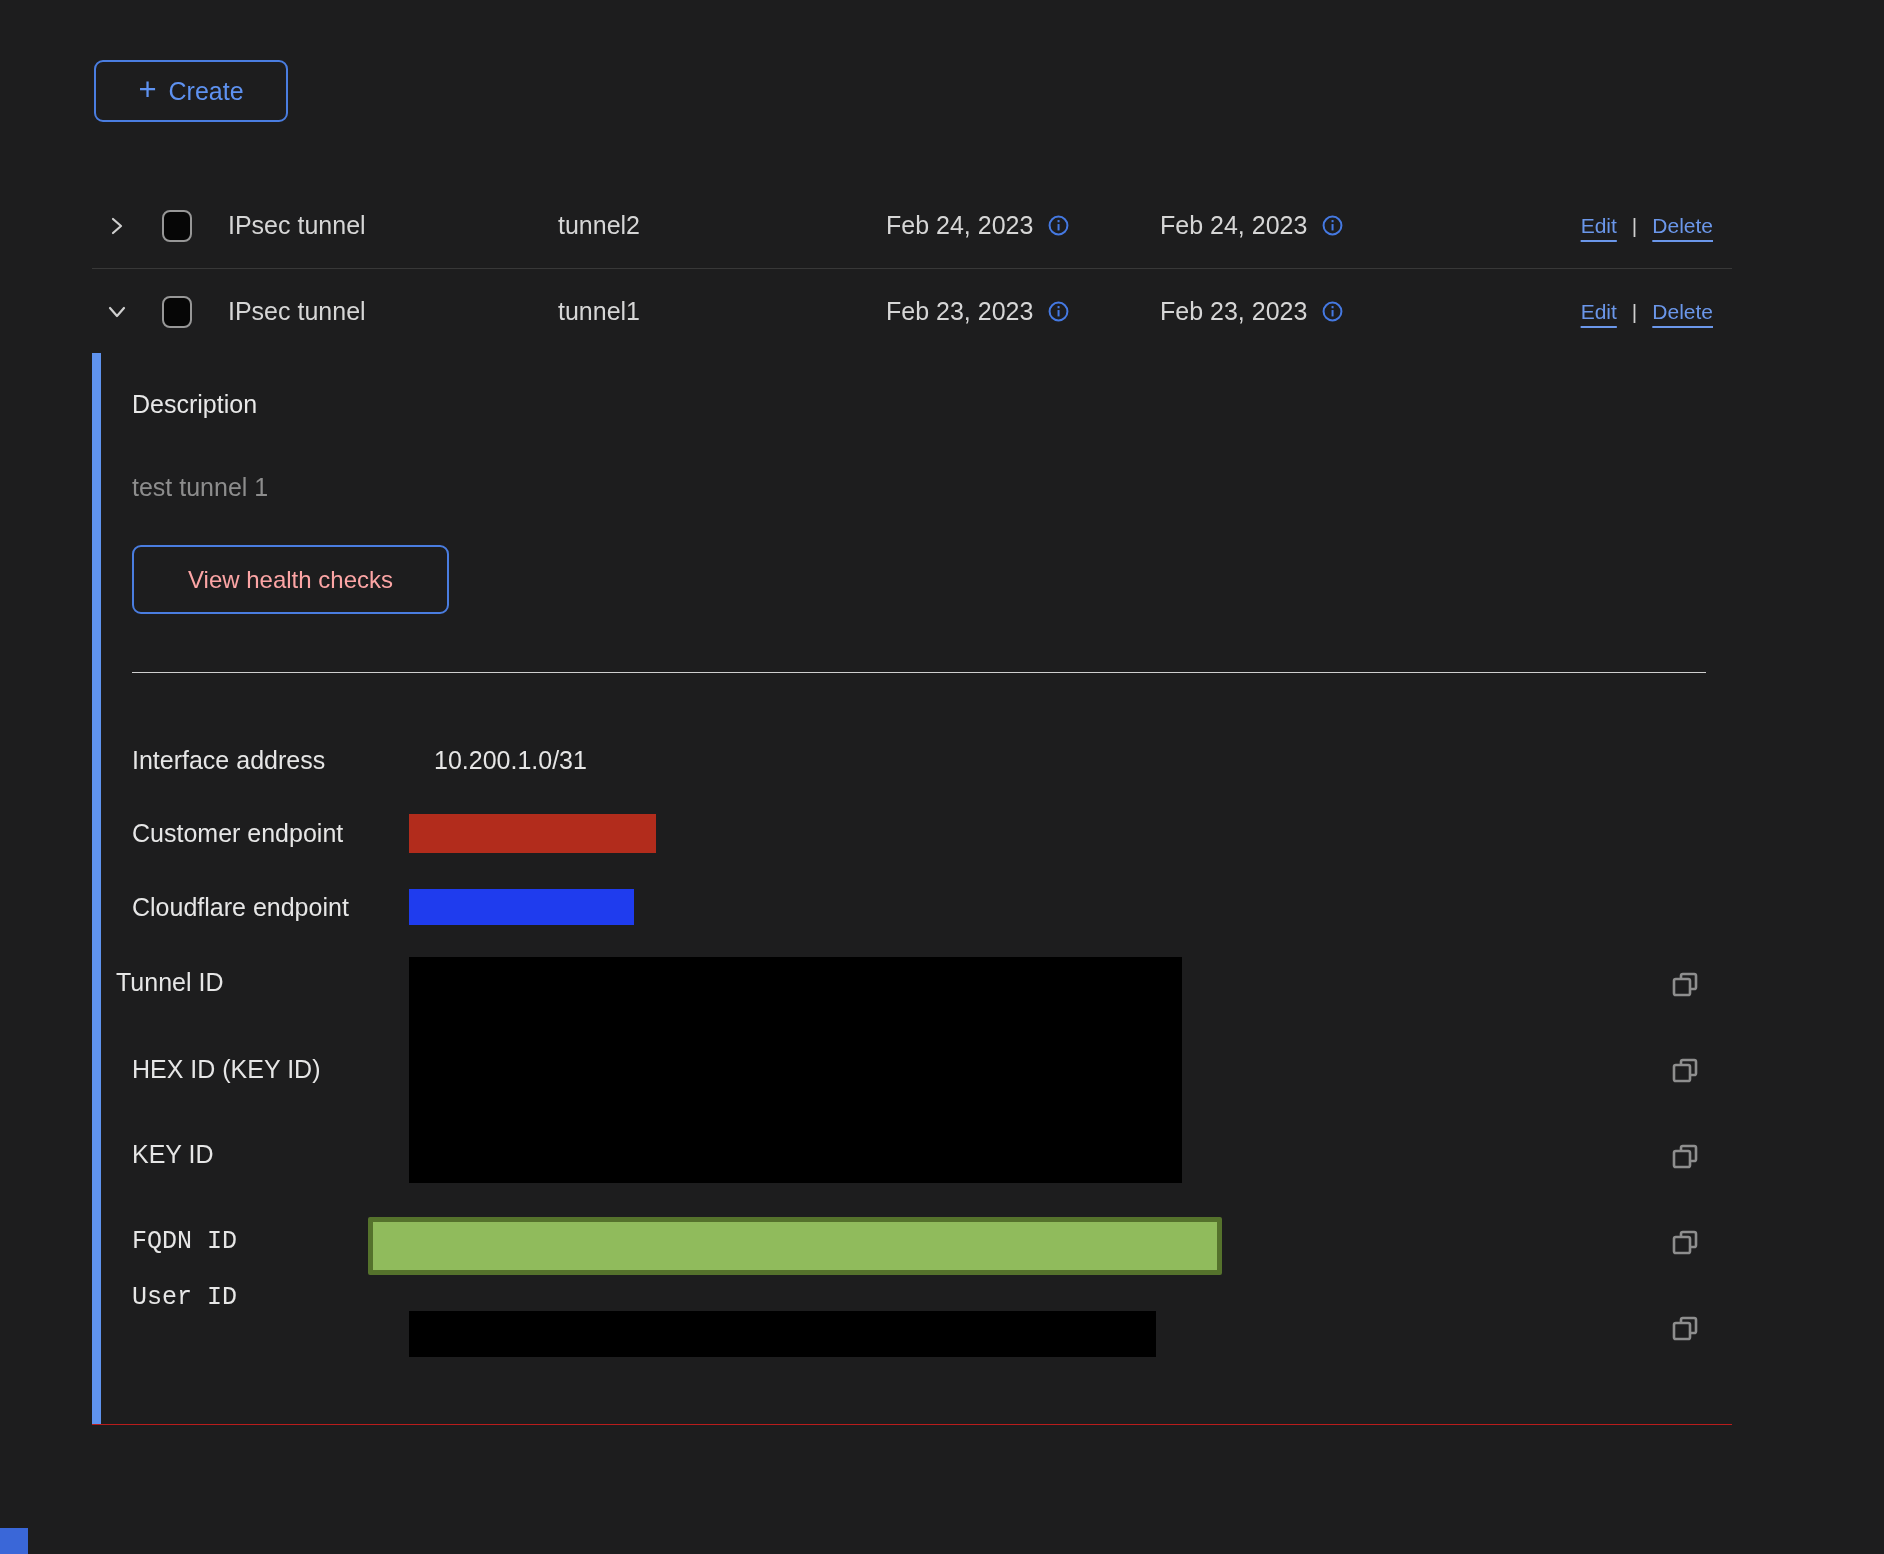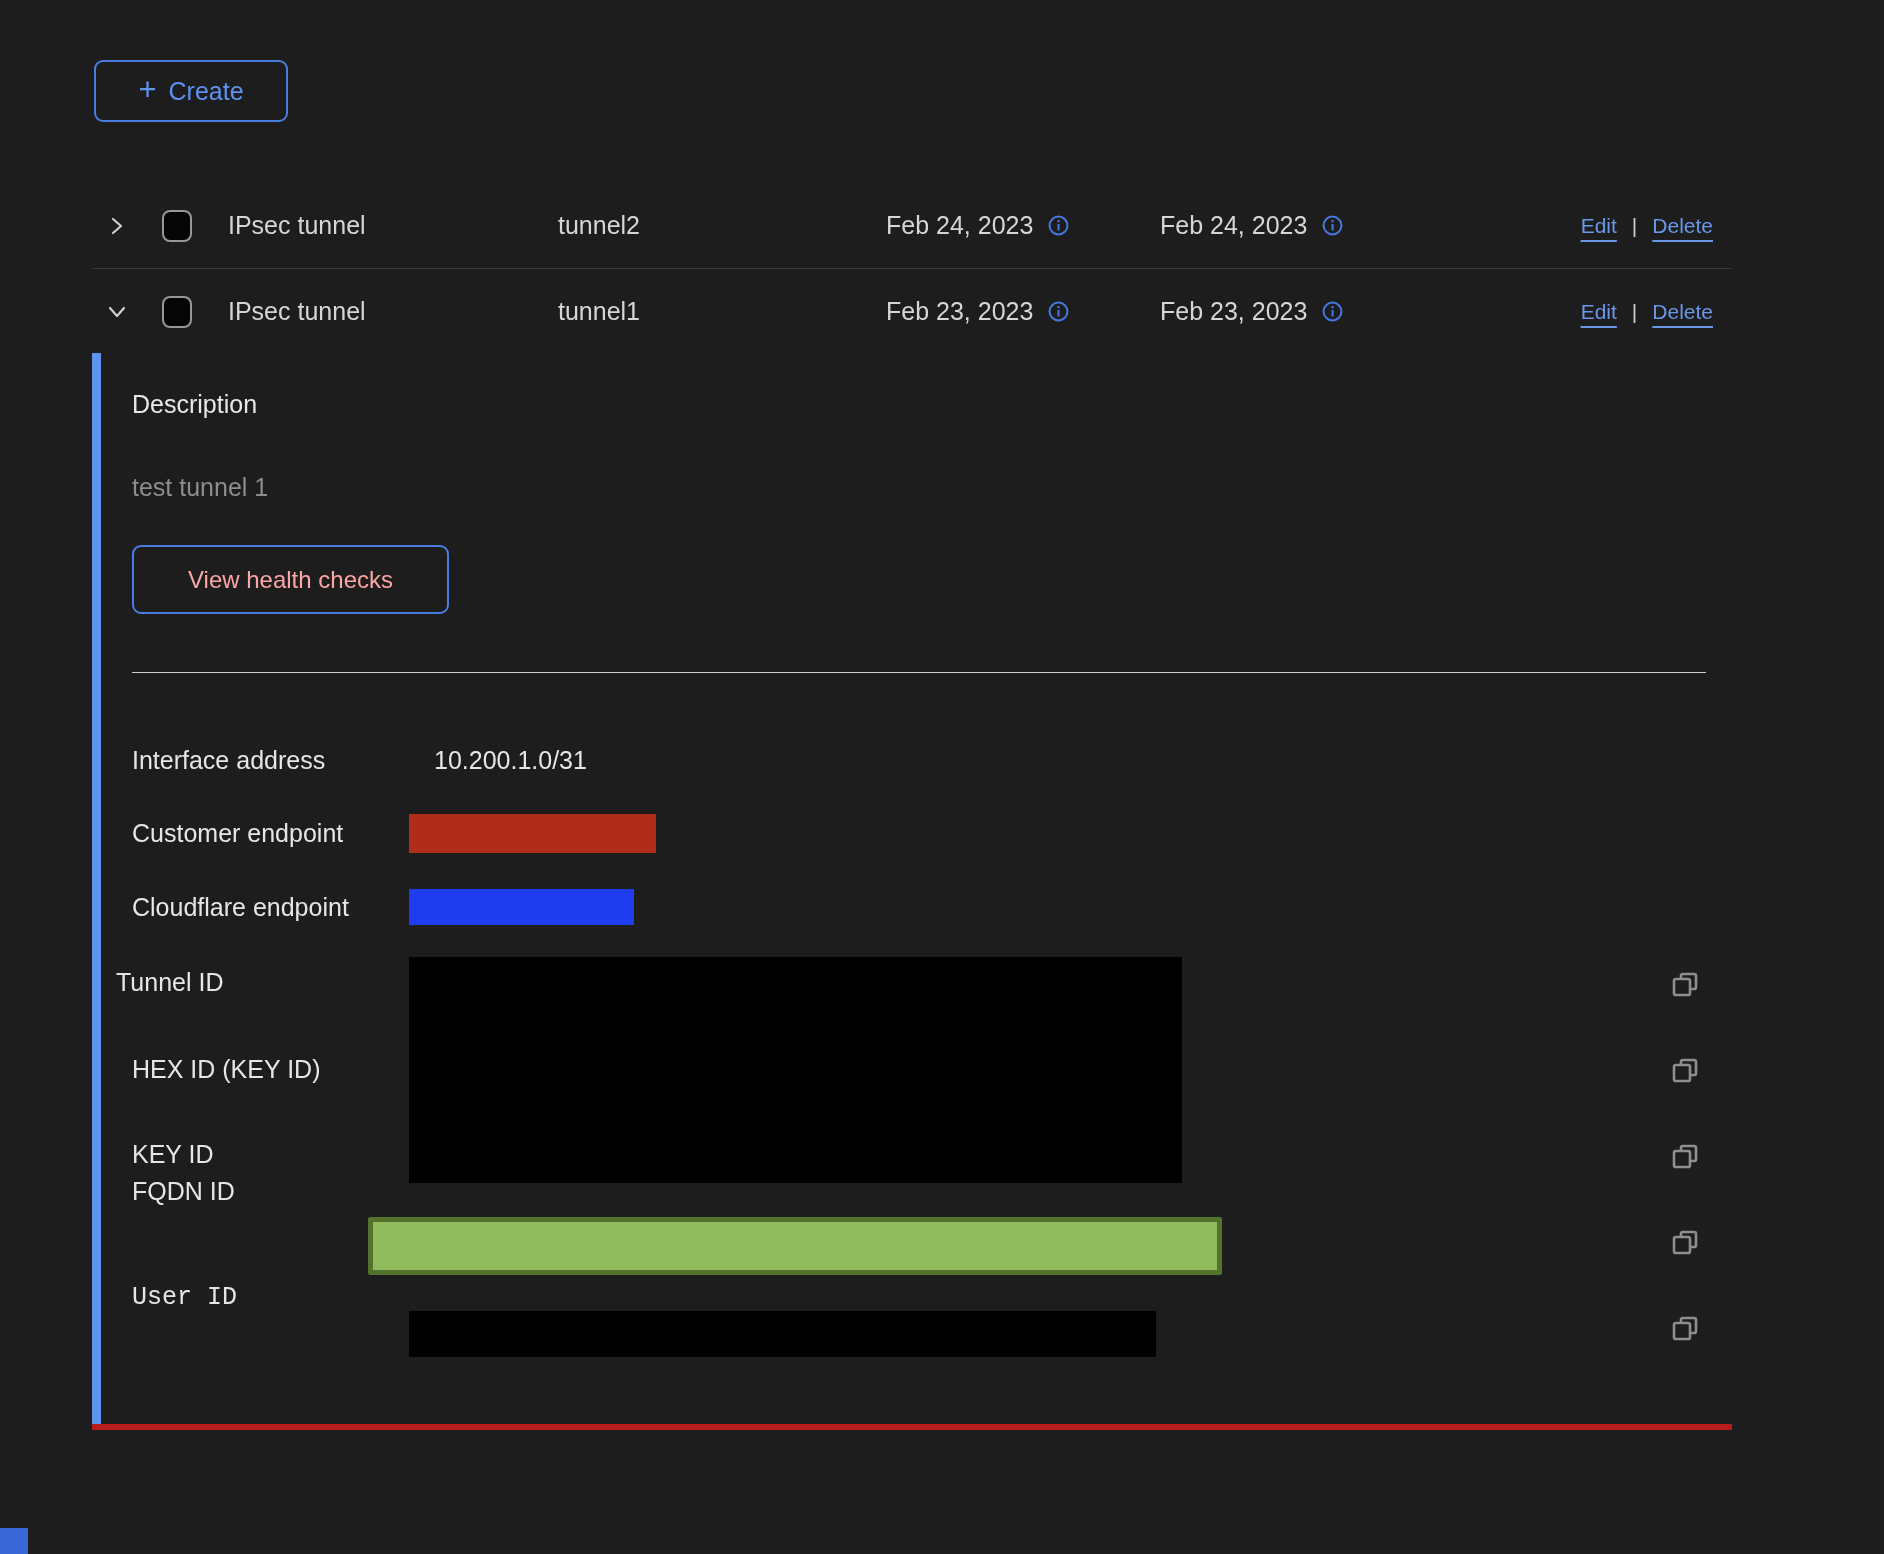--- a/index.html
+++ b/index.html
@@ -32,21 +32,21 @@
     background:#060606;display:inline-block;cursor:pointer;
   }
   .datecell{gap:15px;}
   .actions{justify-content:flex-end;gap:15px;padding-right:19px;font-size:21px;}
   .link{
     color:#6b97ea;text-decoration:underline;text-underline-offset:7px;
     text-decoration-thickness:2px;cursor:pointer;
   }
   .pipe{color:#cfcfcf;}
   
-  .expanded{position:relative;height:1070px;border-bottom:6px solid #b91c1c;}
+  .expanded{position:relative;height:1070px;border-bottom:1px solid #b91c1c;}
   .blue-bar{position:absolute;left:0;top:-1px;width:9px;height:1071px;background:#5f93ee;}
   .abs{position:absolute;}
   .lbl{font-size:25px;color:#e6e6e6;white-space:nowrap;}
   .desc-value{font-size:25px;color:#8d8d8d;}
   .health-btn{
     position:absolute;left:40px;top:191px;width:317px;height:69px;
     background:transparent;border:2px solid #4a7de0;border-radius:9px;
     color:#fca5a5;font-size:24px;font-family:inherit;cursor:pointer;
   }
   .divider{position:absolute;left:40px;top:318px;width:1574px;height:1px;background:#cfcfcf;}
@@ -161,21 +161,21 @@
       <div class="abs lbl" style="left:40px;top:539px;">Cloudflare endpoint</div>
       <div class="blue-block"></div>
 
       <div class="abs lbl" style="left:24px;top:614px;text-align:center;">Tunnel ID</div>
       <div class="black-big"></div>
 
       <div class="abs lbl" style="left:40px;top:701px;">HEX ID (KEY ID)</div>
 
       <div class="abs lbl" style="left:40px;top:786px;">KEY ID</div>
 
-      <div class="abs lbl" style="left:40px;top:823px;">FQDN ID</div>
+      <div class="abs lbl" style="left:40px;top:873px;font-family:Liberation Mono, monospace;">FQDN ID</div>
       <div class="green-block"></div>
 
       <div class="abs lbl" style="left:40px;top:929px;font-family:Liberation Mono, monospace;">User ID</div>
       <div class="black-small"></div>
 
       <svg class="copy" style="top:615px;" viewBox="0 0 34 34">
         <path d="M13 10 v-3.2 a1.8 1.8 0 0 1 1.8 -1.8 h11.4 a1.8 1.8 0 0 1 1.8 1.8 v11.4 a1.8 1.8 0 0 1 -1.8 1.8 H23" fill="none" stroke="#8e8e8e" stroke-width="2.6"></path>
         <rect x="6" y="10" width="16" height="16" rx="1.8" fill="#1d1d1e" stroke="#8e8e8e" stroke-width="2.6"></rect>
       </svg>
       <svg class="copy" style="top:701px;" viewBox="0 0 34 34">

